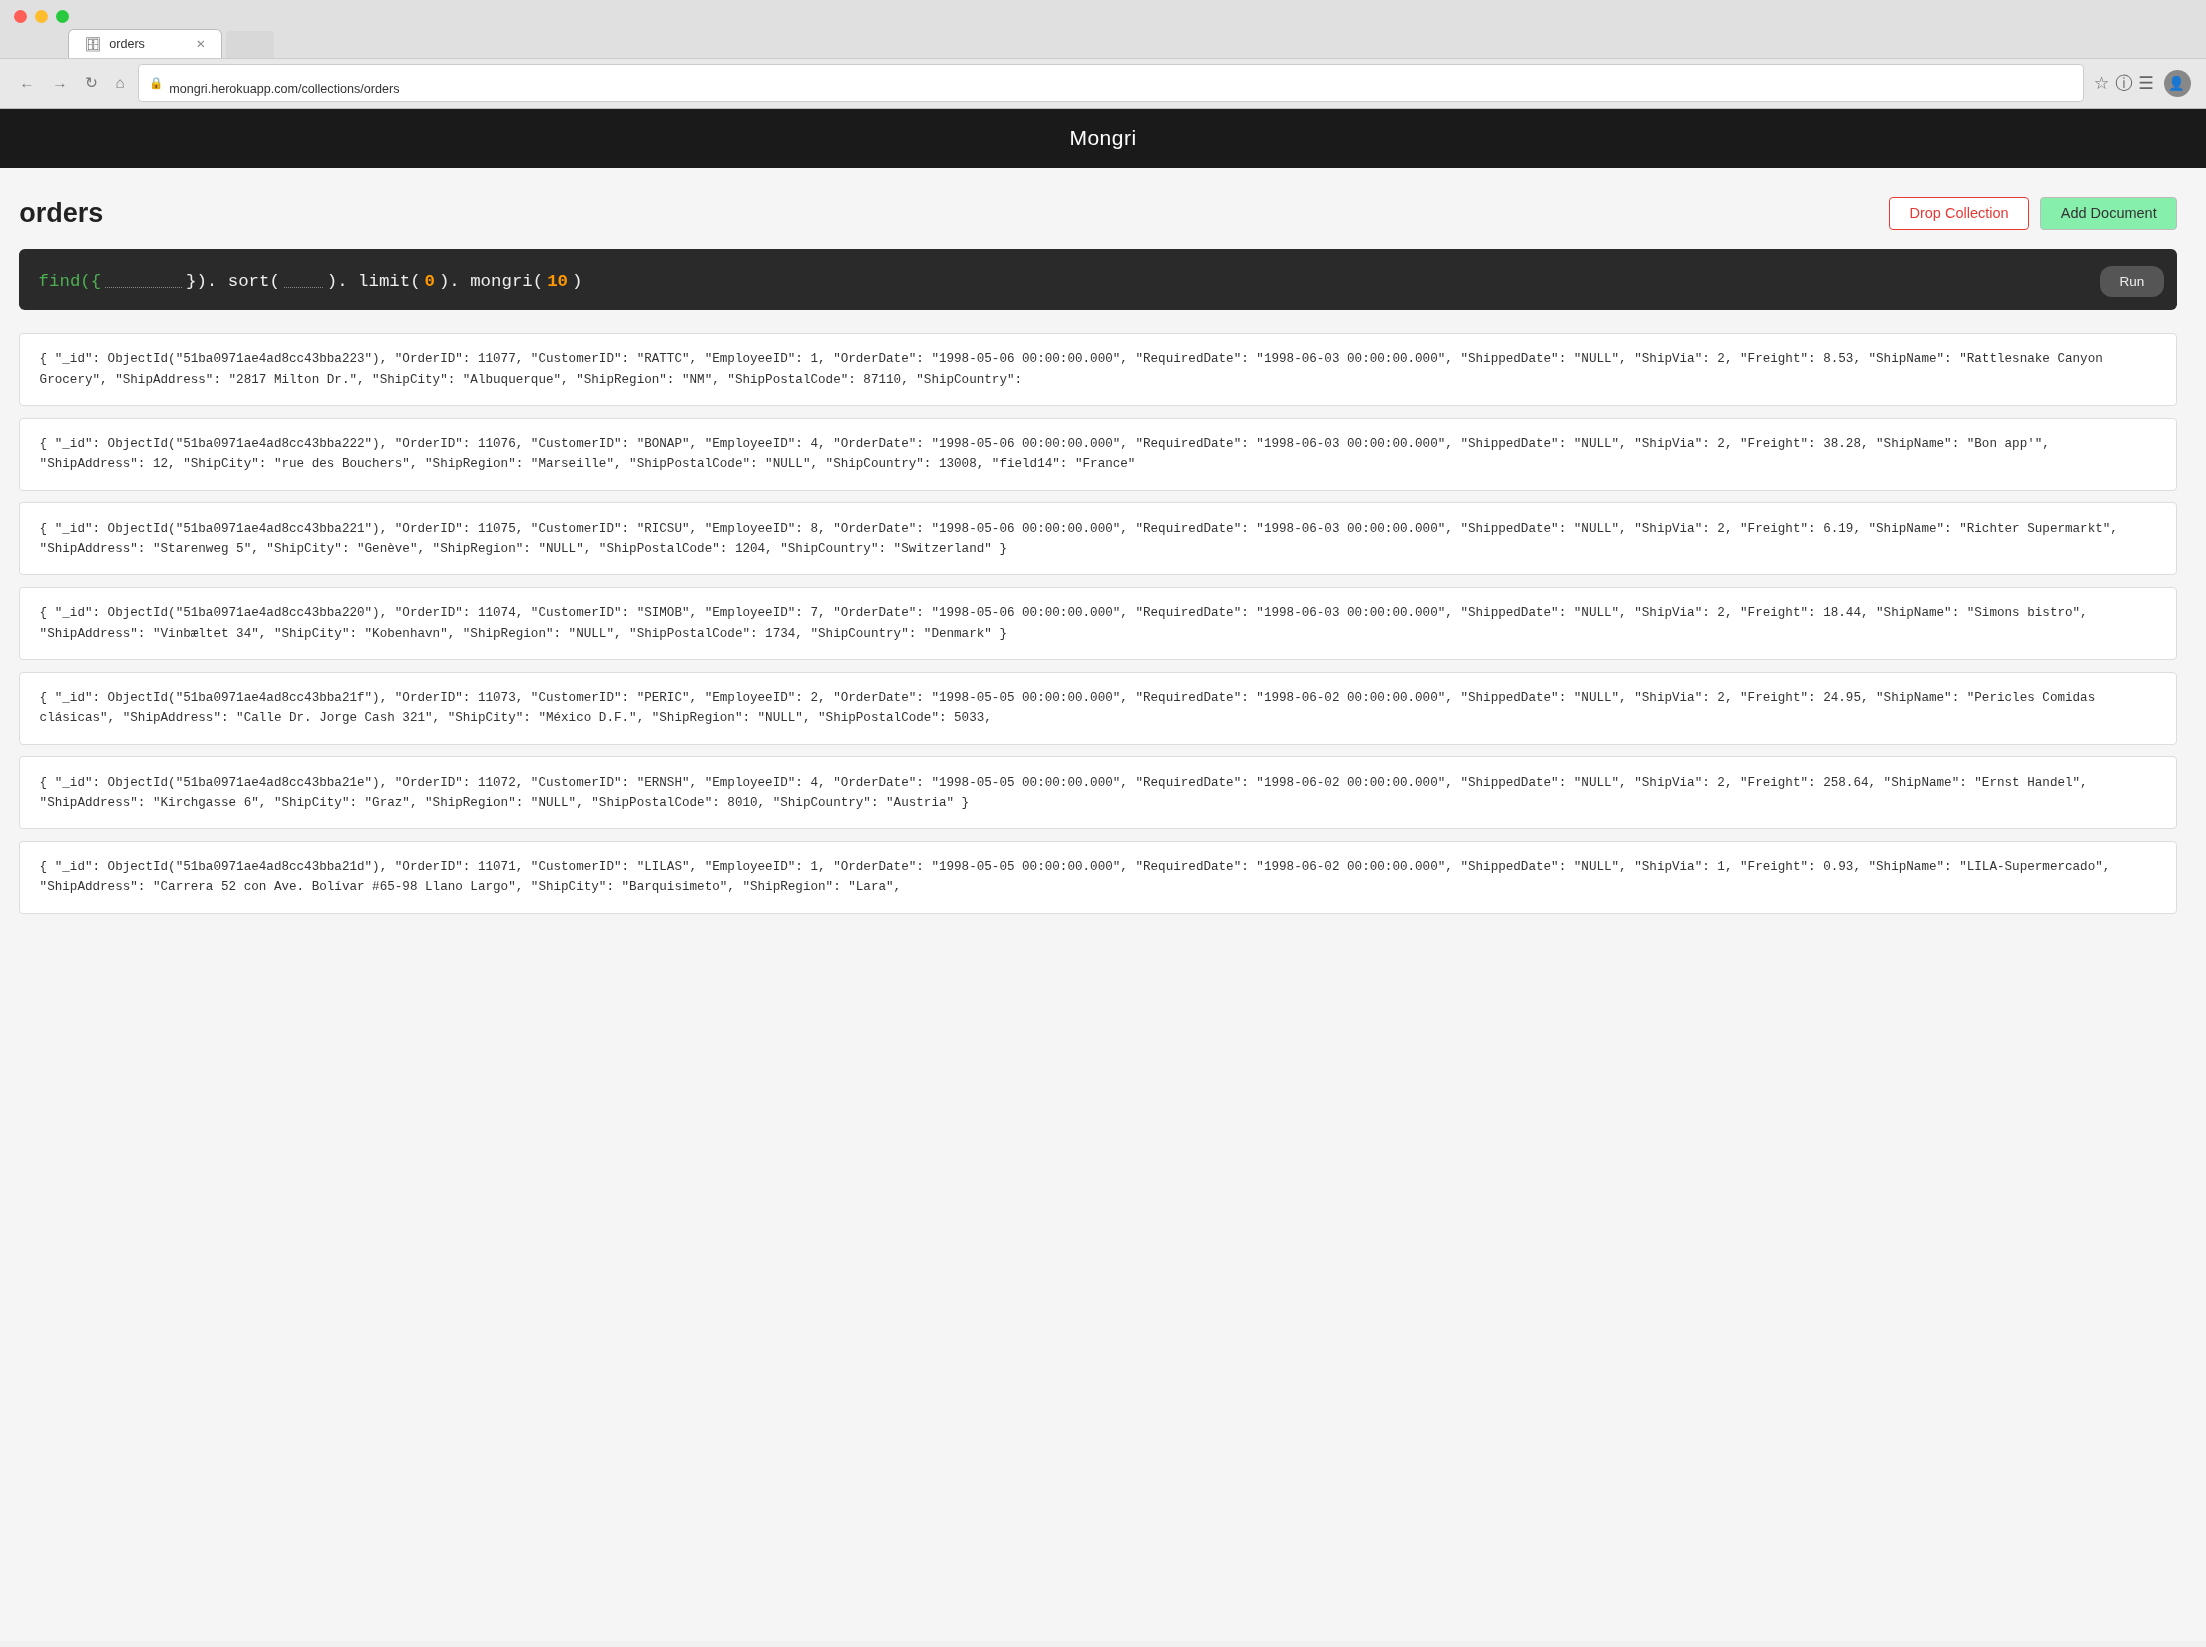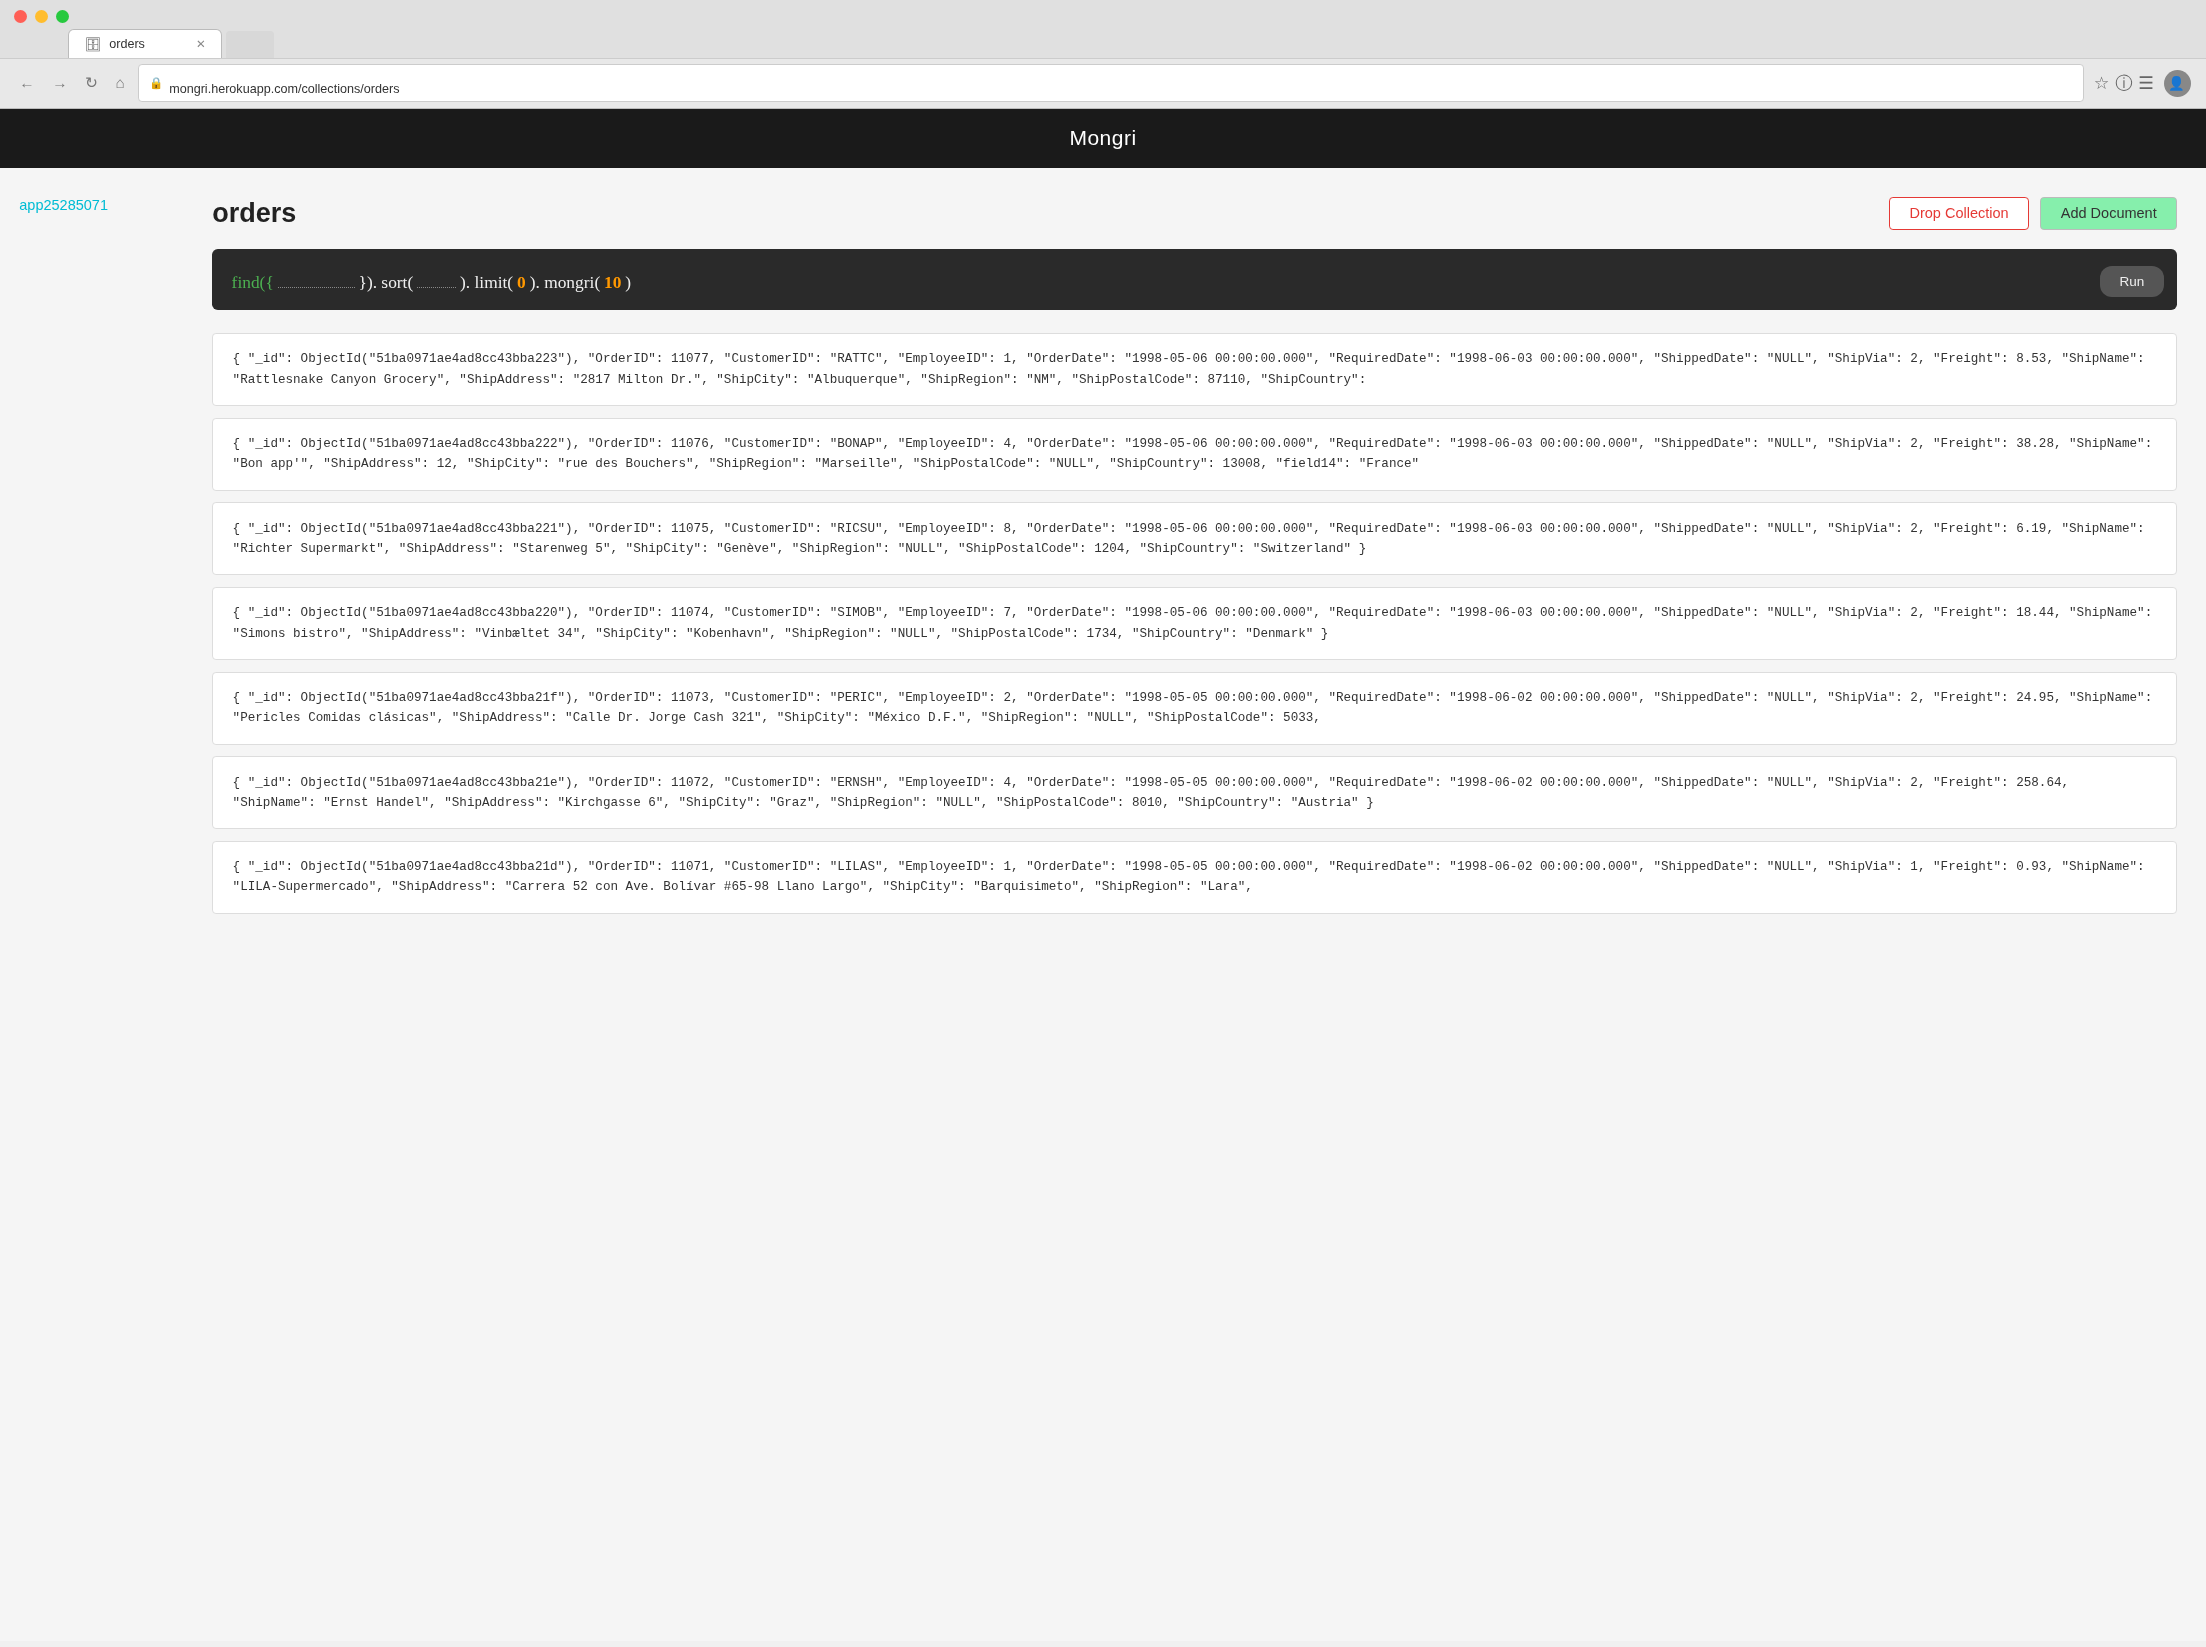--- a/index.html
+++ b/index.html
@@ -41,21 +41,21 @@
 
     
     .page-header { display: flex; align-items: center; justify-content: space-between; margin-bottom: 19.3px; }
     .page-title { font-size: 27px; font-weight: 700; color: #222; }
     .header-buttons { display: flex; gap: 11.6px; margin-left: 16px; }
     .btn-drop { background: white; border: 1.9px solid #e53935; color: #e53935; padding: 7.7px 19.3px; font-size: 14.5px; border-radius: 3.9px; cursor: pointer; font-weight: 400; }
     .btn-add { background: #86efac; border: 1px solid #bbb; color: #333; padding: 7.7px 19.3px; font-size: 14.5px; border-radius: 3.9px; cursor: pointer; font-weight: 400; }
 
     
     .query-box { background: #2a2a2a; border-radius: 5.8px; padding: 19.3px 19.3px 15.4px; margin-bottom: 23px; position: relative; }
-    .query-line { font-family: Liberation Serif, serif; font-size: 17.4px; color: #eee; line-height: 1.5; display: flex; align-items: center; flex-wrap: wrap; gap: 3.9px; }
+    .query-line { font-family: Liberation Mono, monospace; font-size: 17.4px; color: #eee; line-height: 1.5; display: flex; align-items: center; flex-wrap: wrap; gap: 3.9px; }
     .query-keyword { color: #4caf50; }
     .query-brace { color: #eee; }
     .query-dotted { border-bottom: 1.9px dotted #888; min-width: 77px; display: inline-block; height: 13.5px; }
     .query-dotted-short { border-bottom: 1.9px dotted #888; min-width: 39px; display: inline-block; height: 13.5px; }
     .query-num { color: #ff9800; font-weight: bold; }
     .query-paren { color: #eee; }
     .run-btn { position: absolute; bottom: 13.5px; right: 13.5px; background: #555; border: none; color: #eee; padding: 7.7px 19.3px; border-radius: 12px; cursor: pointer; font-size: 13.5px; }
 
     
     .doc-card { background: white; border: 1px solid #ddd; border-radius: 3.9px; padding: 15.4px 19.3px; margin-bottom: 11.6px; font-family: "Courier New", Courier, monospace; font-size: 12.6px; color: #333; line-height: 1.6; }
@@ -94,23 +94,20 @@
     <div class="user-icon">👤</div>
   </div>
 </div>
 
 <div class="app-header">
   <span>Mongri</span>
 </div>
 
 <div class="app-body">
 
-  <div class="sidebar">
-    <a class="sidebar-link">app25285071</a>
-  </div>
 
   <div class="main-content">
 
     <div class="page-header">
       <h1 class="page-title">orders</h1>
       <div class="header-buttons">
         <button class="btn-drop">Drop Collection</button>
         <button class="btn-add">Add Document</button>
       </div>
     </div>

